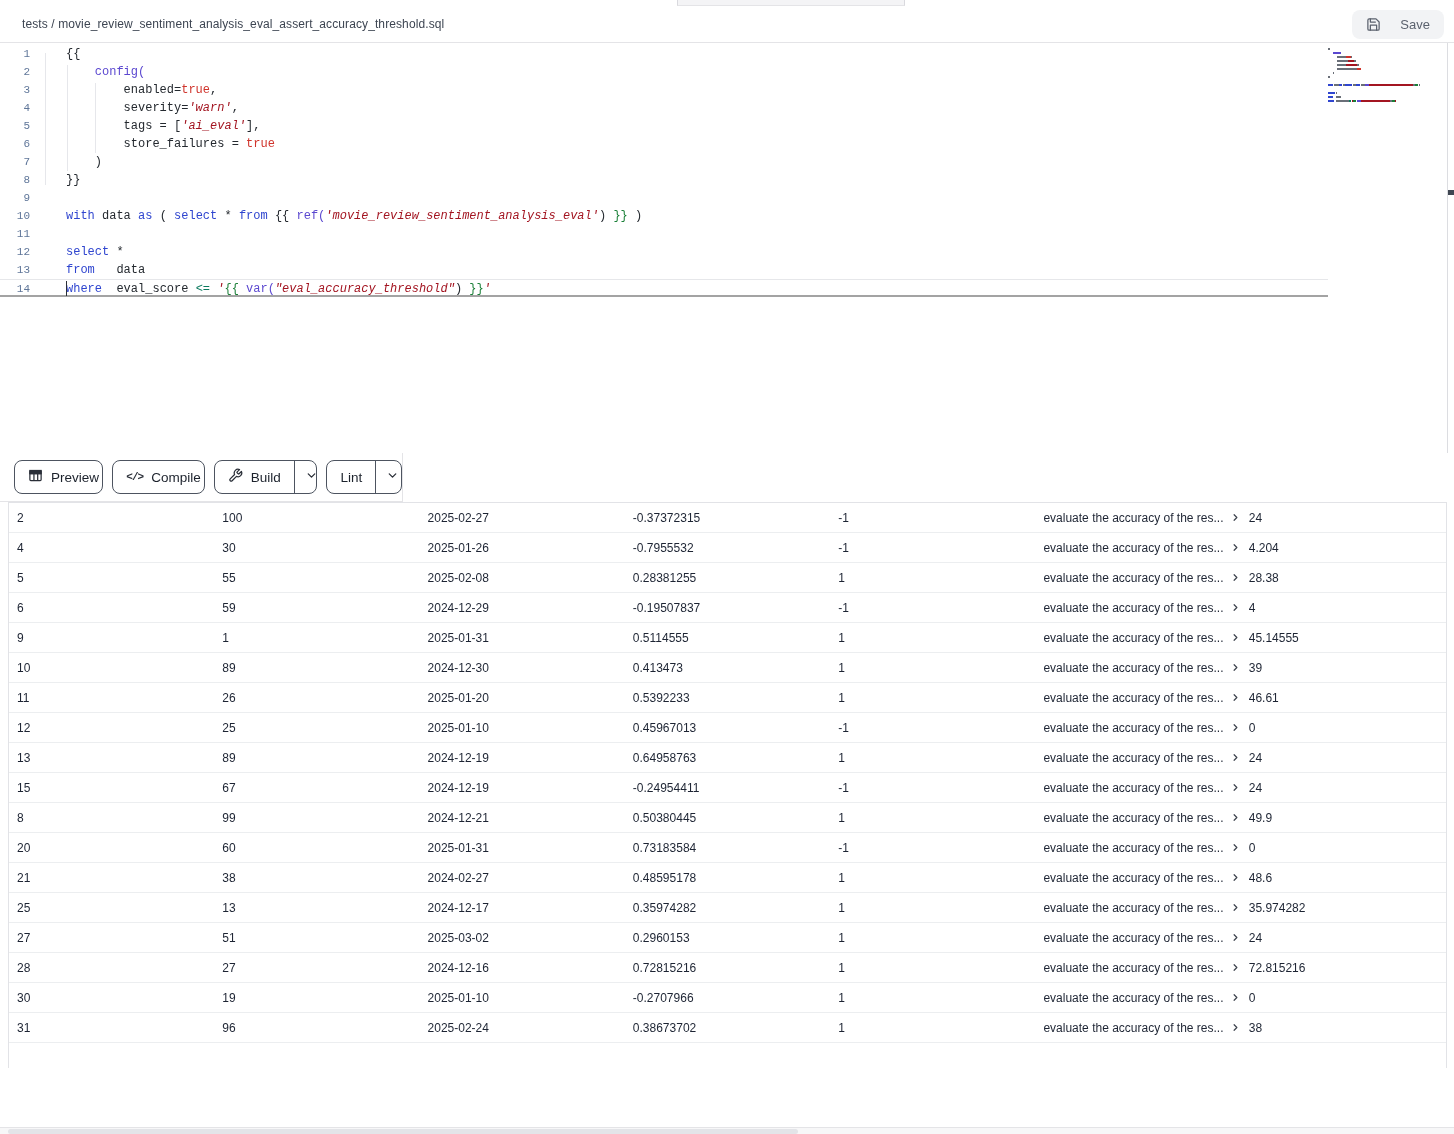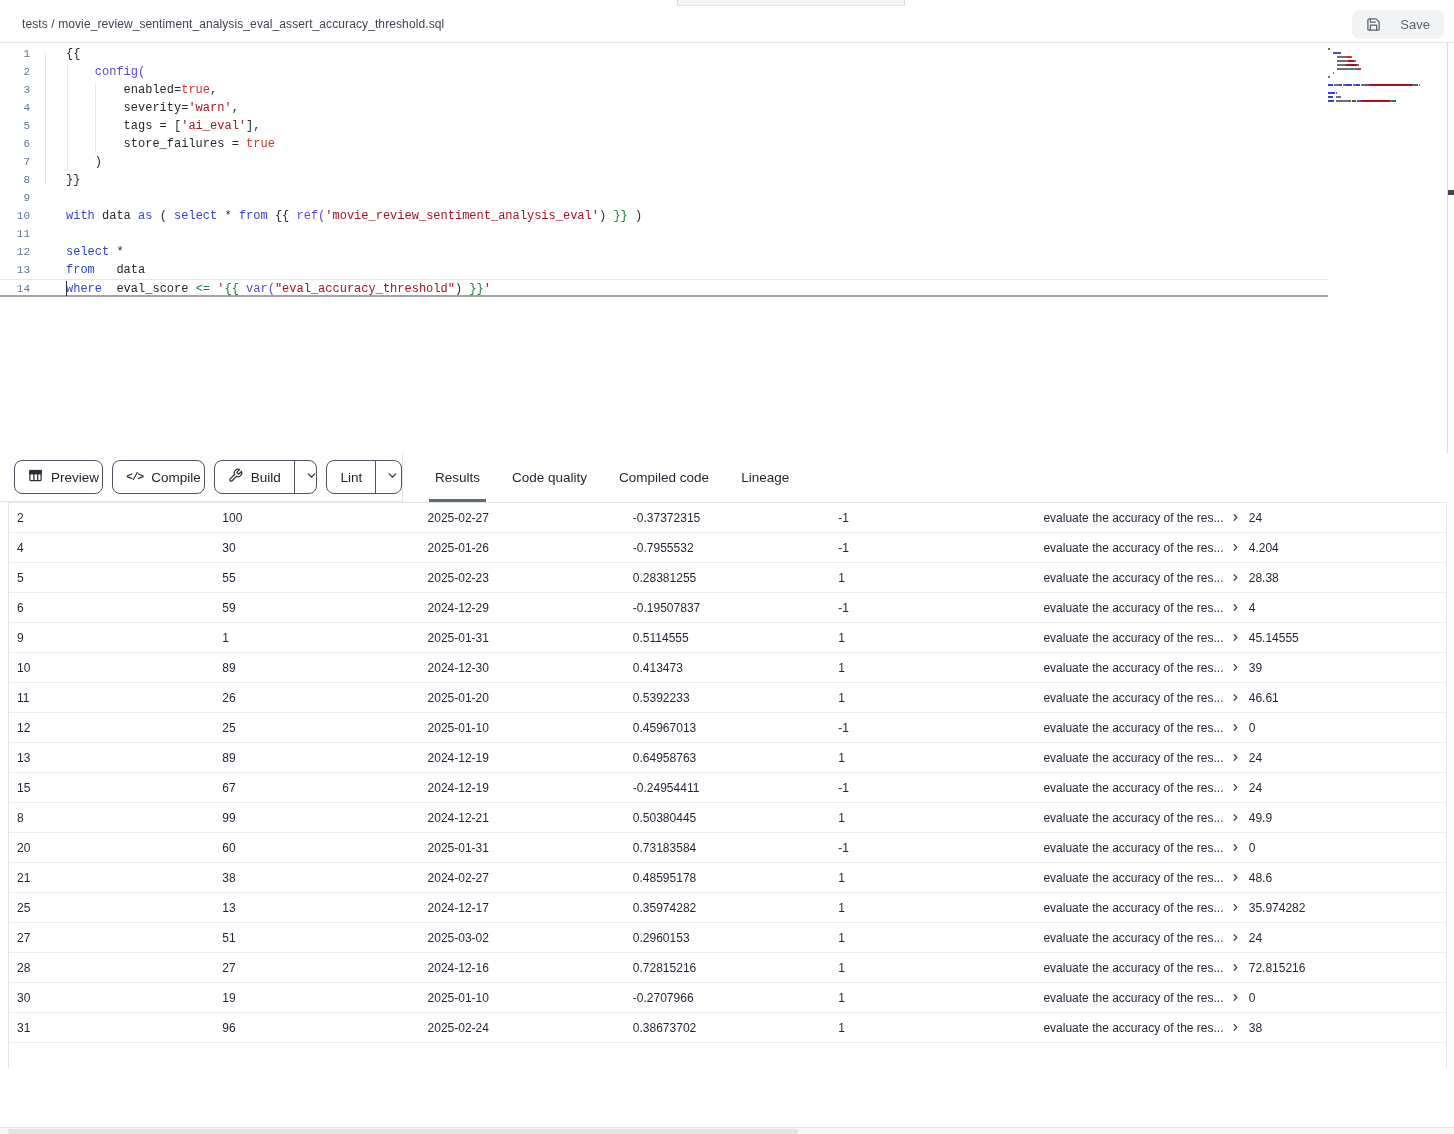--- a/index.html
+++ b/index.html
@@ -29,21 +29,21 @@
   .ln-num { width:40px; text-align:right; padding-right:10px; flex:none;
             color:var(--syn-line_number); font-size:11px; }
   .ln-code { white-space:pre; padding-left:26px; color:var(--syn-plain); }
   .code-line.active { border-top:1px solid #e6e7ea; border-bottom:2px solid #a3a3a3; width:1328px; }
   .caret { position:absolute; left:66px; top:238px; width:1px; height:15px; background:#2b2f36; }
   .guide { position:absolute; width:1px; background:#e6e7eb; }
   .g0 { left:45px; top:10px;  height:132px; }
   .g1 { left:67px; top:22px;  height:106px; }
   .g2 { left:95px; top:40px;  height:70px;  }
   .tok-k{color:var(--syn-keyword);} .tok-f{color:var(--syn-function);}
-  .tok-s{color:var(--syn-string);}  .tok-a{color:var(--syn-atom);}
+  .tok-s{color:var(--syn-string);font-style:italic;}  .tok-a{color:var(--syn-atom);}
   .tok-o{color:var(--syn-operator);} .tok-j{color:var(--syn-jinja);} .tok-p{color:var(--syn-plain);}
 
   
   .minimap { position:absolute; top:4px; right:16px; width:110px; }
   .mm-row { display:flex; align-items:center; height:4px; }
   .mm-sp { display:inline-block; height:2px; }
   .mm-bar { display:inline-block; height:2px; }
   .mm-bg-p{background:#6a6f78;} .mm-bg-k{background:var(--syn-keyword);}
   .mm-bg-f{background:var(--syn-function);} .mm-bg-s{background:var(--syn-string);}
   .mm-bg-a{background:var(--syn-atom);} .mm-bg-o{background:var(--syn-operator);}
@@ -314,38 +314,20 @@
         </span>
         <span class="seg icon-only">
           <span>
             <svg width="13" height="13" viewBox="0 0 24 24" fill="none" stroke="#2a2f38" stroke-width="2.4" stroke-linecap="round" stroke-linejoin="round">
                 <polyline points="6 9 12 15 18 9"></polyline>
               </svg>
           </span>
         </span>
       </button>
     </div>
-    <nav class="tabs" id="tabs">
-        <button class="tab active">
-    <span class="tab-label">Results</span>
-    <span class="tab-underline"></span>
-  </button>
-        <button class="tab">
-    <span class="tab-label">Code quality</span>
-    
-  </button>
-        <button class="tab">
-    <span class="tab-label">Compiled code</span>
-    
-  </button>
-        <button class="tab">
-    <span class="tab-label">Lineage</span>
-    
-  </button>
-      </nav>
   </div>
 
 
   <div class="results">
     <div id="tbody">
         <div class="trow">
     <div class="td">2</div>
     <div class="td">100</div>
     <div class="td">2025-02-27</div>
     <div class="td">-0.37372315</div>
@@ -372,21 +354,21 @@
         <svg width="11" height="11" viewBox="0 0 24 24" fill="none" stroke="#3d434d" stroke-width="2.6" stroke-linecap="round" stroke-linejoin="round">
                 <polyline points="9 18 15 12 9 6"></polyline>
               </svg>
       </span>
     </div>
     <div class="td">4.204</div>
   </div>
         <div class="trow">
     <div class="td">5</div>
     <div class="td">55</div>
-    <div class="td">2025-02-23</div>
+    <div class="td">2025-02-08</div>
     <div class="td">0.28381255</div>
     <div class="td">1</div>
     <div class="td td-prompt">
       <span class="prompt-text">evaluate the accuracy of the res...</span>
       <span class="prompt-expand">
         <svg width="11" height="11" viewBox="0 0 24 24" fill="none" stroke="#3d434d" stroke-width="2.6" stroke-linecap="round" stroke-linejoin="round">
                 <polyline points="9 18 15 12 9 6"></polyline>
               </svg>
       </span>
     </div>

